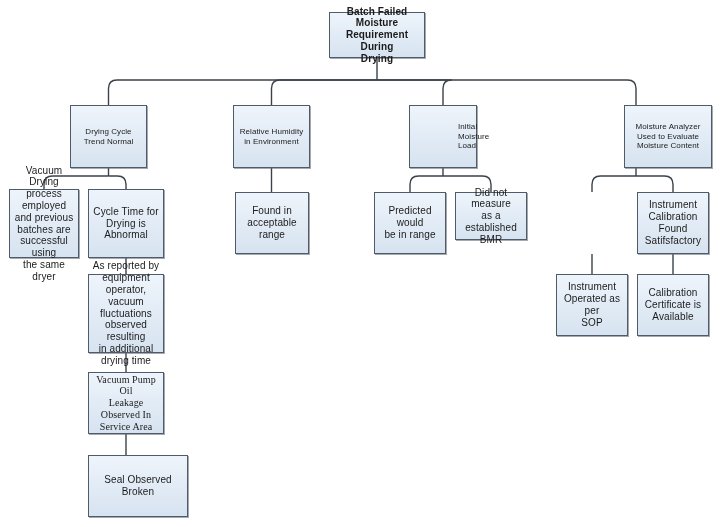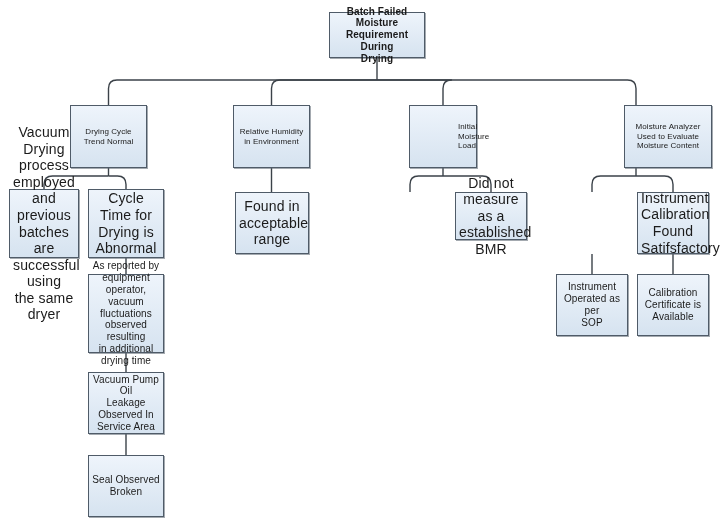--- a/index.html
+++ b/index.html
@@ -48,21 +48,21 @@
     white-space: pre-line;
   }
   .root-box {
     font-size: 10px;
     font-weight: bold;
   }
   .lvl2-box {
     font-size: 8px;
   }
   .lvl3-box {
-    font-size: 14px;
+    font-size: 10px;
   }
   .lvl4-box {
     font-size: 10px;
   }
 </style>
 </head>
 <body>
 
 <div id="diagram-root" style="background: rgb(255, 255, 255);">
 
@@ -146,37 +146,41 @@
   <div class="node-box lvl4-box" style="left: 88px; top: 274px; width: 76px; height: 79px; border-color: rgb(79, 91, 104); color: rgb(27, 27, 27); background: linear-gradient(rgb(238, 244, 251) 0%, rgb(214, 227, 240) 100%);">
     <span class="node-label">As reported by
 equipment
 operator, vacuum
 fluctuations
 observed resulting
 in additional
 drying time</span>
   </div>
 
-  <div class="node-box lvl4-box" style="left: 88px; top: 372px; width: 76px; height: 62px; border-color: rgb(79, 91, 104); color: rgb(27, 27, 27); background: linear-gradient(rgb(238, 244, 251) 0%, rgb(214, 227, 240) 100%);">
+  <div class="node-box lvl4-box" style="left: 88px; top: 372px; width: 76px; height: 62px; border-color: rgb(79, 91, 104); color: rgb(27, 27, 27); background: linear-gradient(rgb(238, 244, 251) 0%, rgb(214, 227, 240) 100%); font-family: Liberation Serif, serif;">
     <span class="node-label">Vacuum Pump Oil
 Leakage
 Observed In
 Service Area</span>
   </div>
 
-  <div class="node-box lvl4-box" style="left: 88px; top: 455px; width: 76px; height: 62px; border-color: rgb(79, 91, 104); color: rgb(27, 27, 27); background: linear-gradient(rgb(238, 244, 251) 0%, rgb(214, 227, 240) 100%);">
+  <div class="node-box lvl4-box" style="left: 88px; top: 455px; width: 100px; height: 62px; border-color: rgb(79, 91, 104); color: rgb(27, 27, 27); background: linear-gradient(rgb(238, 244, 251) 0%, rgb(214, 227, 240) 100%);">
     <span class="node-label">Seal Observed
 Broken</span>
   </div>
 
   <div class="node-box lvl3-box" style="left: 235px; top: 192px; width: 74px; height: 62px; border-color: rgb(79, 91, 104); color: rgb(27, 27, 27); background: linear-gradient(rgb(238, 244, 251) 0%, rgb(214, 227, 240) 100%);">
     <span class="node-label">Found in
 acceptable range</span>
   </div>
 
+  <div class="node-box lvl3-box" style="left: 374px; top: 192px; width: 72px; height: 62px; border-color: rgb(79, 91, 104); color: rgb(27, 27, 27); background: linear-gradient(rgb(238, 244, 251) 0%, rgb(214, 227, 240) 100%);">
+    <span class="node-label">Predicted would
+be in range</span>
+  </div>
 
   <div class="node-box lvl3-box" style="left: 455px; top: 192px; width: 72px; height: 48px; border-color: rgb(79, 91, 104); color: rgb(27, 27, 27); background: linear-gradient(rgb(238, 244, 251) 0%, rgb(214, 227, 240) 100%);">
     <span class="node-label">Did not measure
 as a established
 BMR</span>
   </div>
 
 
   <div class="node-box lvl3-box" style="left: 637px; top: 192px; width: 72px; height: 62px; border-color: rgb(79, 91, 104); color: rgb(27, 27, 27); background: linear-gradient(rgb(238, 244, 251) 0%, rgb(214, 227, 240) 100%);">
     <span class="node-label">Instrument

